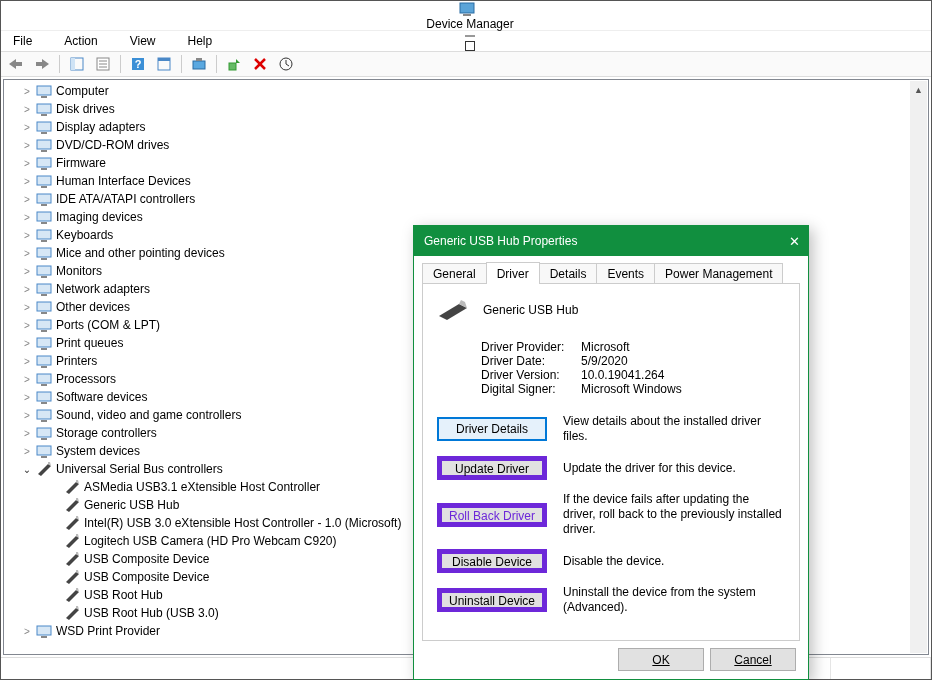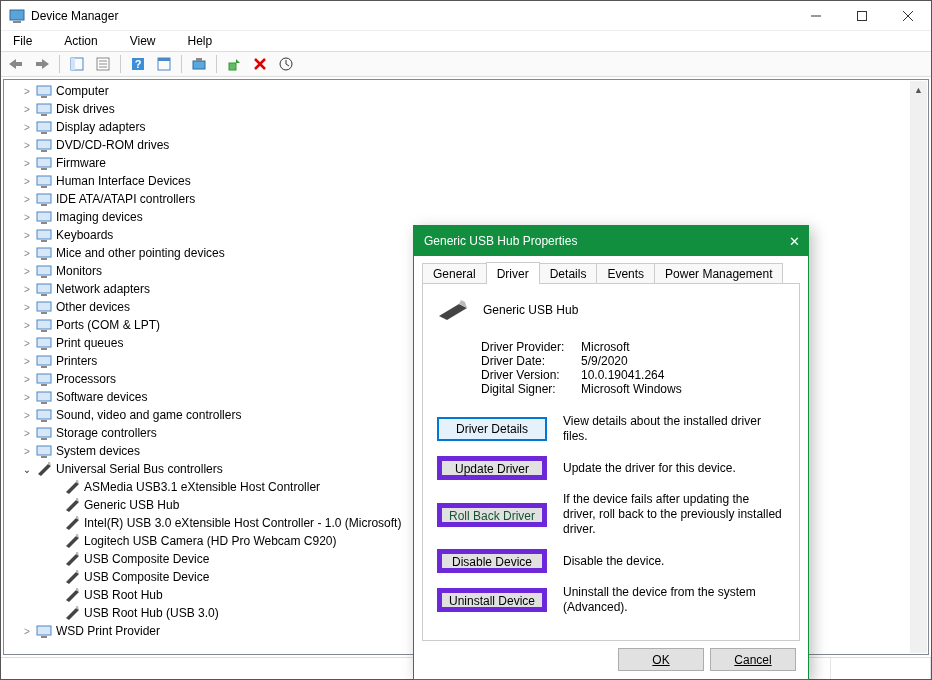--- a/index.html
+++ b/index.html
@@ -1,18 +1,18 @@
 <!DOCTYPE html>
 <html><head>
 <meta charset="utf-8">
 <style>
 * { box-sizing: border-box; font-family: "Segoe UI", Tahoma, sans-serif; }
 body { margin: 0; padding: 0; width: 932px; height: 680px; background: #fff; overflow: hidden; font-size: 12px; }
 .window { width: 932px; height: 680px; border: 1px solid #555; display: flex; flex-direction: column; background: #fff; }
-.titlebar { height: 30px; display: flex; align-items: center; padding: 0 0 0 8px; border-bottom: 1px solid #eee; }
+.titlebar { height: 30px; display: flex; align-items: center; padding: 0 0 0 8px; border-bottom: 1px solid #eee; flex-direction: column; }
 .titlebar .icon { width: 16px; height: 16px; margin-right: 6px; }
 .titlebar .title { flex: 1; font-size: 12px; }
 .titlebar .winbtn { width: 46px; height: 30px; display: flex; align-items: center; justify-content: center; color: #333; }
 .menubar { height: 20px; display: flex; align-items: center; padding: 0 4px; gap: 16px; }
 .menubar span { padding: 2px 8px; font-size: 12px; }
 .toolbar { height: 26px; border-top: 1px solid #ddd; border-bottom: 1px solid #ddd; display: flex; align-items: center; padding: 2px 4px; gap: 4px; background: #fafafa; }
 .toolbar .sep { width: 1px; height: 18px; background: #ccc; margin: 0 2px; }
 .toolbar .tbtn { width: 22px; height: 22px; display: flex; align-items: center; justify-content: center; border: 1px solid transparent; }
 .content { flex: 1; display: flex; position: relative; }
 .tree { flex: 1; border: 1px solid #828790; margin: 2px; overflow: hidden; position: relative; padding-top: 4px; }
@@ -38,21 +38,21 @@
 .dlg-body { flex: 1; background: #fff; position: relative; }
 .tabstrip { position: absolute; top: 6px; left: 8px; right: 8px; height: 22px; display: flex; font-size: 12px; }
 .tab { padding: 3px 10px 2px; border: 1px solid #ccc; border-bottom: none; background: #f8f8f8; margin-right: -1px; position: relative; top: 1px; }
 .tab.active { background: #fff; z-index: 2; top: 0; padding-top: 4px; }
 .tabpanel { position: absolute; top: 27px; left: 8px; right: 8px; bottom: 38px; border: 1px solid #ccc; background: #fff; padding: 14px 14px; font-size: 12px; }
 .dev-head { display: flex; align-items: center; gap: 14px; margin-bottom: 18px; }
 .props { display: grid; grid-template-columns: 100px auto; row-gap: 0; margin-left: 44px; margin-bottom: 18px; }
 .btnrow { display: flex; align-items: center; gap: 16px; margin-bottom: 12px; }
 .btnrow button { width: 110px; height: 24px; font-size: 12px; background: #e1e1e1; border: 5px solid #6d28d9; }
 .btnrow button.focus { border: 2px solid #0078d7; background: #e5f1fb; }
-.btnrow button:disabled { color: #14532d; }
+.btnrow button:disabled { color: #6d28d9; }
 .btnrow .desc { flex: 1; font-size: 12px; line-height: 1.25; }
 .dlg-footer { position: absolute; bottom: 8px; right: 12px; display: flex; gap: 6px; }
 .dlg-footer button { width: 86px; height: 23px; font-size: 12px; background: #e1e1e1; border: 1px solid #adadad; text-decoration: underline; }
 svg { display: block; }
 </style>
 </head>
 <body>
 
 <div class="window">
   <div class="titlebar">

